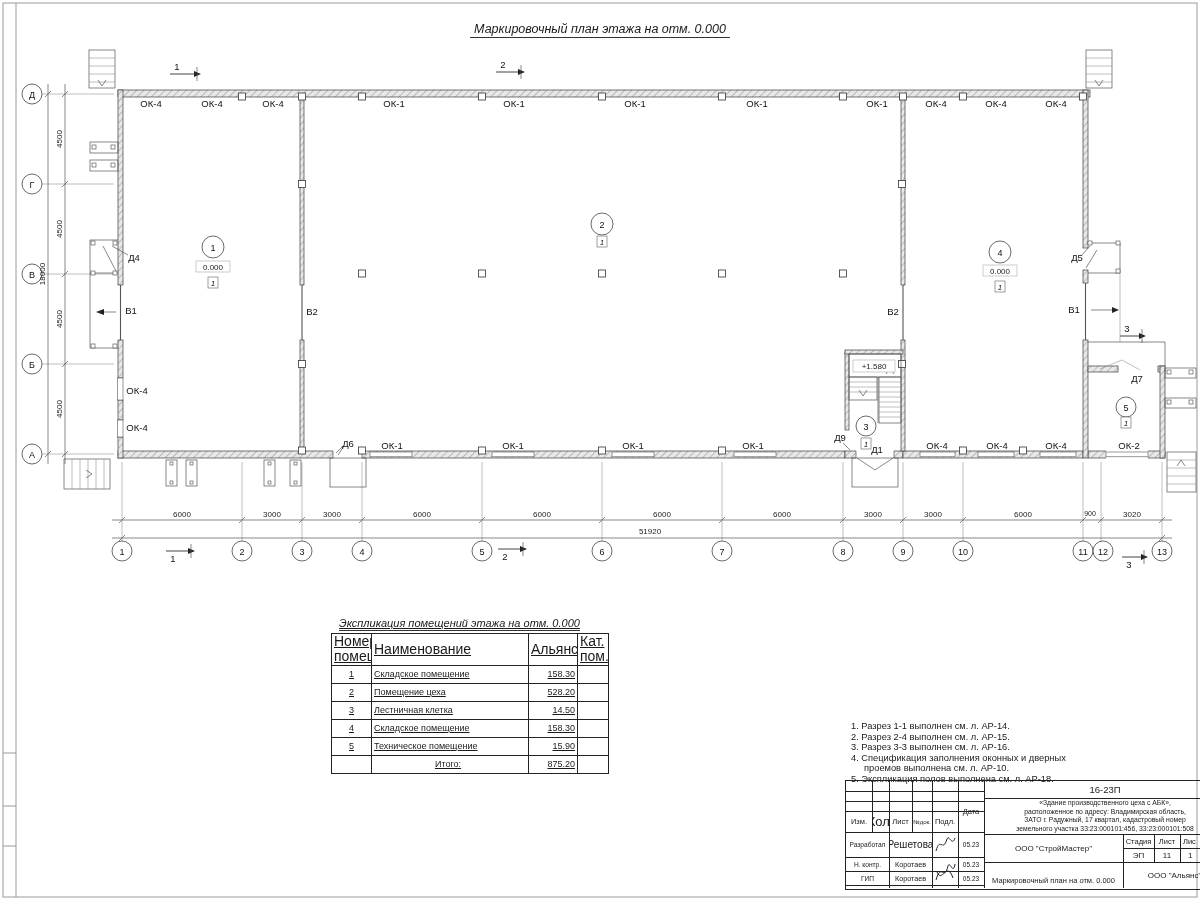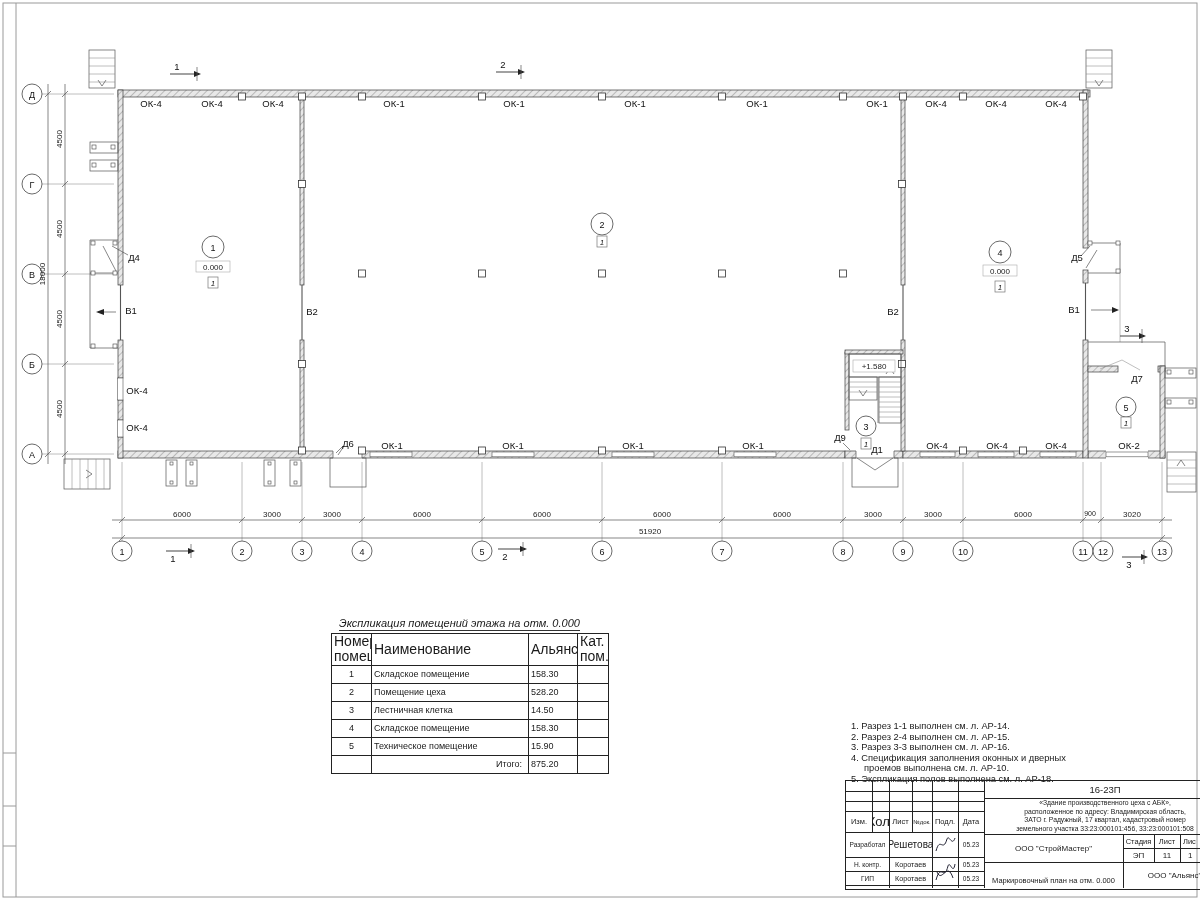--- a/index.html
+++ b/index.html
@@ -25,29 +25,29 @@
   .t-ax{font-size:9px;fill:#111;text-anchor:middle;}
   .t-dim{font-size:8px;fill:#222;text-anchor:middle;}
   .t-dims{font-size:7px;fill:#222;text-anchor:middle;}
   .t-lvl{font-size:8px;fill:#222;text-anchor:middle;}
   .t-fl{font-size:8px;font-style:italic;fill:#222;text-anchor:middle;}
   .t-sec{font-size:9.5px;fill:#111;text-anchor:middle;}
   
   .plan-title{top:22px;left:0;right:0;text-align:center;font-size:12.5px;font-style:italic;}
   .plan-title span{border-bottom:1px solid #333;padding:0 4px 1px 4px;}
   
-  .expl{left:331px;top:617px;width:257px;}
+  .expl{left:331px;top:617px;width:257px;text-decoration:underline;}
   .expl-title{text-align:center;font-size:11px;font-style:italic;margin-bottom:4px;}
   .expl-title span{border-bottom:1px solid #333;padding-bottom:1px;}
   table.expl-t{border-collapse:collapse;width:257px;border:1.4px solid #222;table-layout:fixed;}
   table.expl-t td{border:1px solid #222;font-size:9px;padding:0 2px;height:17px;overflow:hidden;white-space:nowrap;}
   table.expl-t tr.hdr td{font-size:14px;text-align:left;height:30px;white-space:normal;line-height:1.1;}
   td.c-num{width:35px;text-align:center;}
   td.c-name{width:152px;padding-left:5px;}
-  td.c-area{width:44px;text-align:left;}
+  td.c-area{width:44px;text-align:right;}
   td.c-cat{width:26px;text-align:center;font-size:8px;}
   
   .notes{left:851px;top:721px;font-size:9.3px;line-height:10.6px;white-space:nowrap;}
   .note-cont{margin-left:13px;}
   
   .tblock{left:845px;top:780px;width:380px;height:110px;border:1.5px solid #222;box-sizing:border-box;}
   .tb-line{position:absolute;background:#222;}
   .tb-cell{position:absolute;display:flex;align-items:center;justify-content:center;text-align:center;overflow:hidden;}
   .sig-svg{position:absolute;}
 </style>
@@ -400,20 +400,23 @@
 
       <circle class="mkc" cx="1126" cy="407" r="10"></circle>
       <text class="t-ax" x="1126" y="410.5">5</text>
       <rect class="flbox" x="1121" y="417" width="10" height="11"></rect>
       <text class="t-fl" x="1126" y="425.5">1</text>
 
       <text class="t-lvl" x="874" y="369">+1.580</text>
     </g>
   </svg>
 
+  <div class="abs plan-title">
+    <span>Маркировочный план этажа на отм. 0.000</span>
+  </div>
 
   <div class="abs expl">
     <div class="expl-title">
       <span>Экспликация помещений этажа на отм. 0.000</span>
     </div>
     <table class="expl-t">
       <tbody>
           <tr class="hdr">
         <td class="c-num">Номер помещ.</td>
         <td class="c-name">Наименование</td>
@@ -445,21 +448,21 @@
         <td class="c-cat"></td>
       </tr>
       <tr>
         <td class="c-num">5</td>
         <td class="c-name">Техническое помещение</td>
         <td class="c-area">15.90</td>
         <td class="c-cat"></td>
       </tr>
       <tr>
         <td class="c-num"></td>
-        <td class="c-name" style="text-align:right;padding-right:6px;">Итого:</td>
+        <td class="c-name" style="text-align:center;padding-right:6px;">Итого:</td>
         <td class="c-area">875.20</td>
         <td class="c-cat"></td>
       </tr>
     </tbody>
       </table>
   </div>
 
   <div class="abs notes">
     <div>1. Разрез 1-1 выполнен см. л. АР-14.</div>
     <div>2. Разрез 2-4 выполнен см. л. АР-15.</div>
@@ -490,21 +493,21 @@
     <div class="tb-line" style="left:277px;top:53px;width:1px;height:54px;"></div>
     <div class="tb-line" style="left:308px;top:53px;width:1px;height:28px;"></div>
     <div class="tb-line" style="left:334px;top:53px;width:1px;height:28px;"></div>
     <div class="tb-line" style="left:277px;top:67px;width:103px;height:1px;"></div>
 
     <div class="tb-cell" style="left:0;top:30px;width:26px;height:21px;font-size:7.5px;">Изм.</div>
     <div class="tb-cell" style="left:26px;top:30px;width:17px;height:21px;font-size:13px;">Кол.</div>
     <div class="tb-cell" style="left:43px;top:30px;width:23px;height:21px;font-size:7.5px;">Лист</div>
     <div class="tb-cell" style="left:66px;top:30px;width:20px;height:21px;font-size:6px;">№док.</div>
     <div class="tb-cell" style="left:86px;top:30px;width:26px;height:21px;font-size:7.5px;">Подл.</div>
-    <div class="tb-cell" style="left:112px;top:30px;width:26px;height:21px;font-size:7.5px;">Дата</div>
+    <div class="tb-cell" style="left:112px;top:20px;width:26px;height:21px;font-size:7.5px;">Дата</div>
 
     <div class="tb-cell" style="left:0;top:51px;width:43px;height:25px;font-size:6.6px;">Разработал</div>
     <div class="tb-cell" style="left:43px;top:51px;width:43px;height:25px;font-size:10px;">Решетова</div>
     <div class="tb-cell" style="left:112px;top:51px;width:26px;height:25px;font-size:6.5px;">05.23</div>
     <div class="tb-cell" style="left:0;top:76px;width:43px;height:14px;font-size:6.6px;">Н. контр.</div>
     <div class="tb-cell" style="left:43px;top:76px;width:43px;height:14px;font-size:7.2px;">Коротаев</div>
     <div class="tb-cell" style="left:112px;top:76px;width:26px;height:14px;font-size:6.5px;">05.23</div>
     <div class="tb-cell" style="left:0;top:90px;width:43px;height:14px;font-size:6.6px;">ГИП</div>
     <div class="tb-cell" style="left:43px;top:90px;width:43px;height:14px;font-size:7.2px;">Коротаев</div>
     <div class="tb-cell" style="left:112px;top:90px;width:26px;height:14px;font-size:6.5px;">05.23</div>

